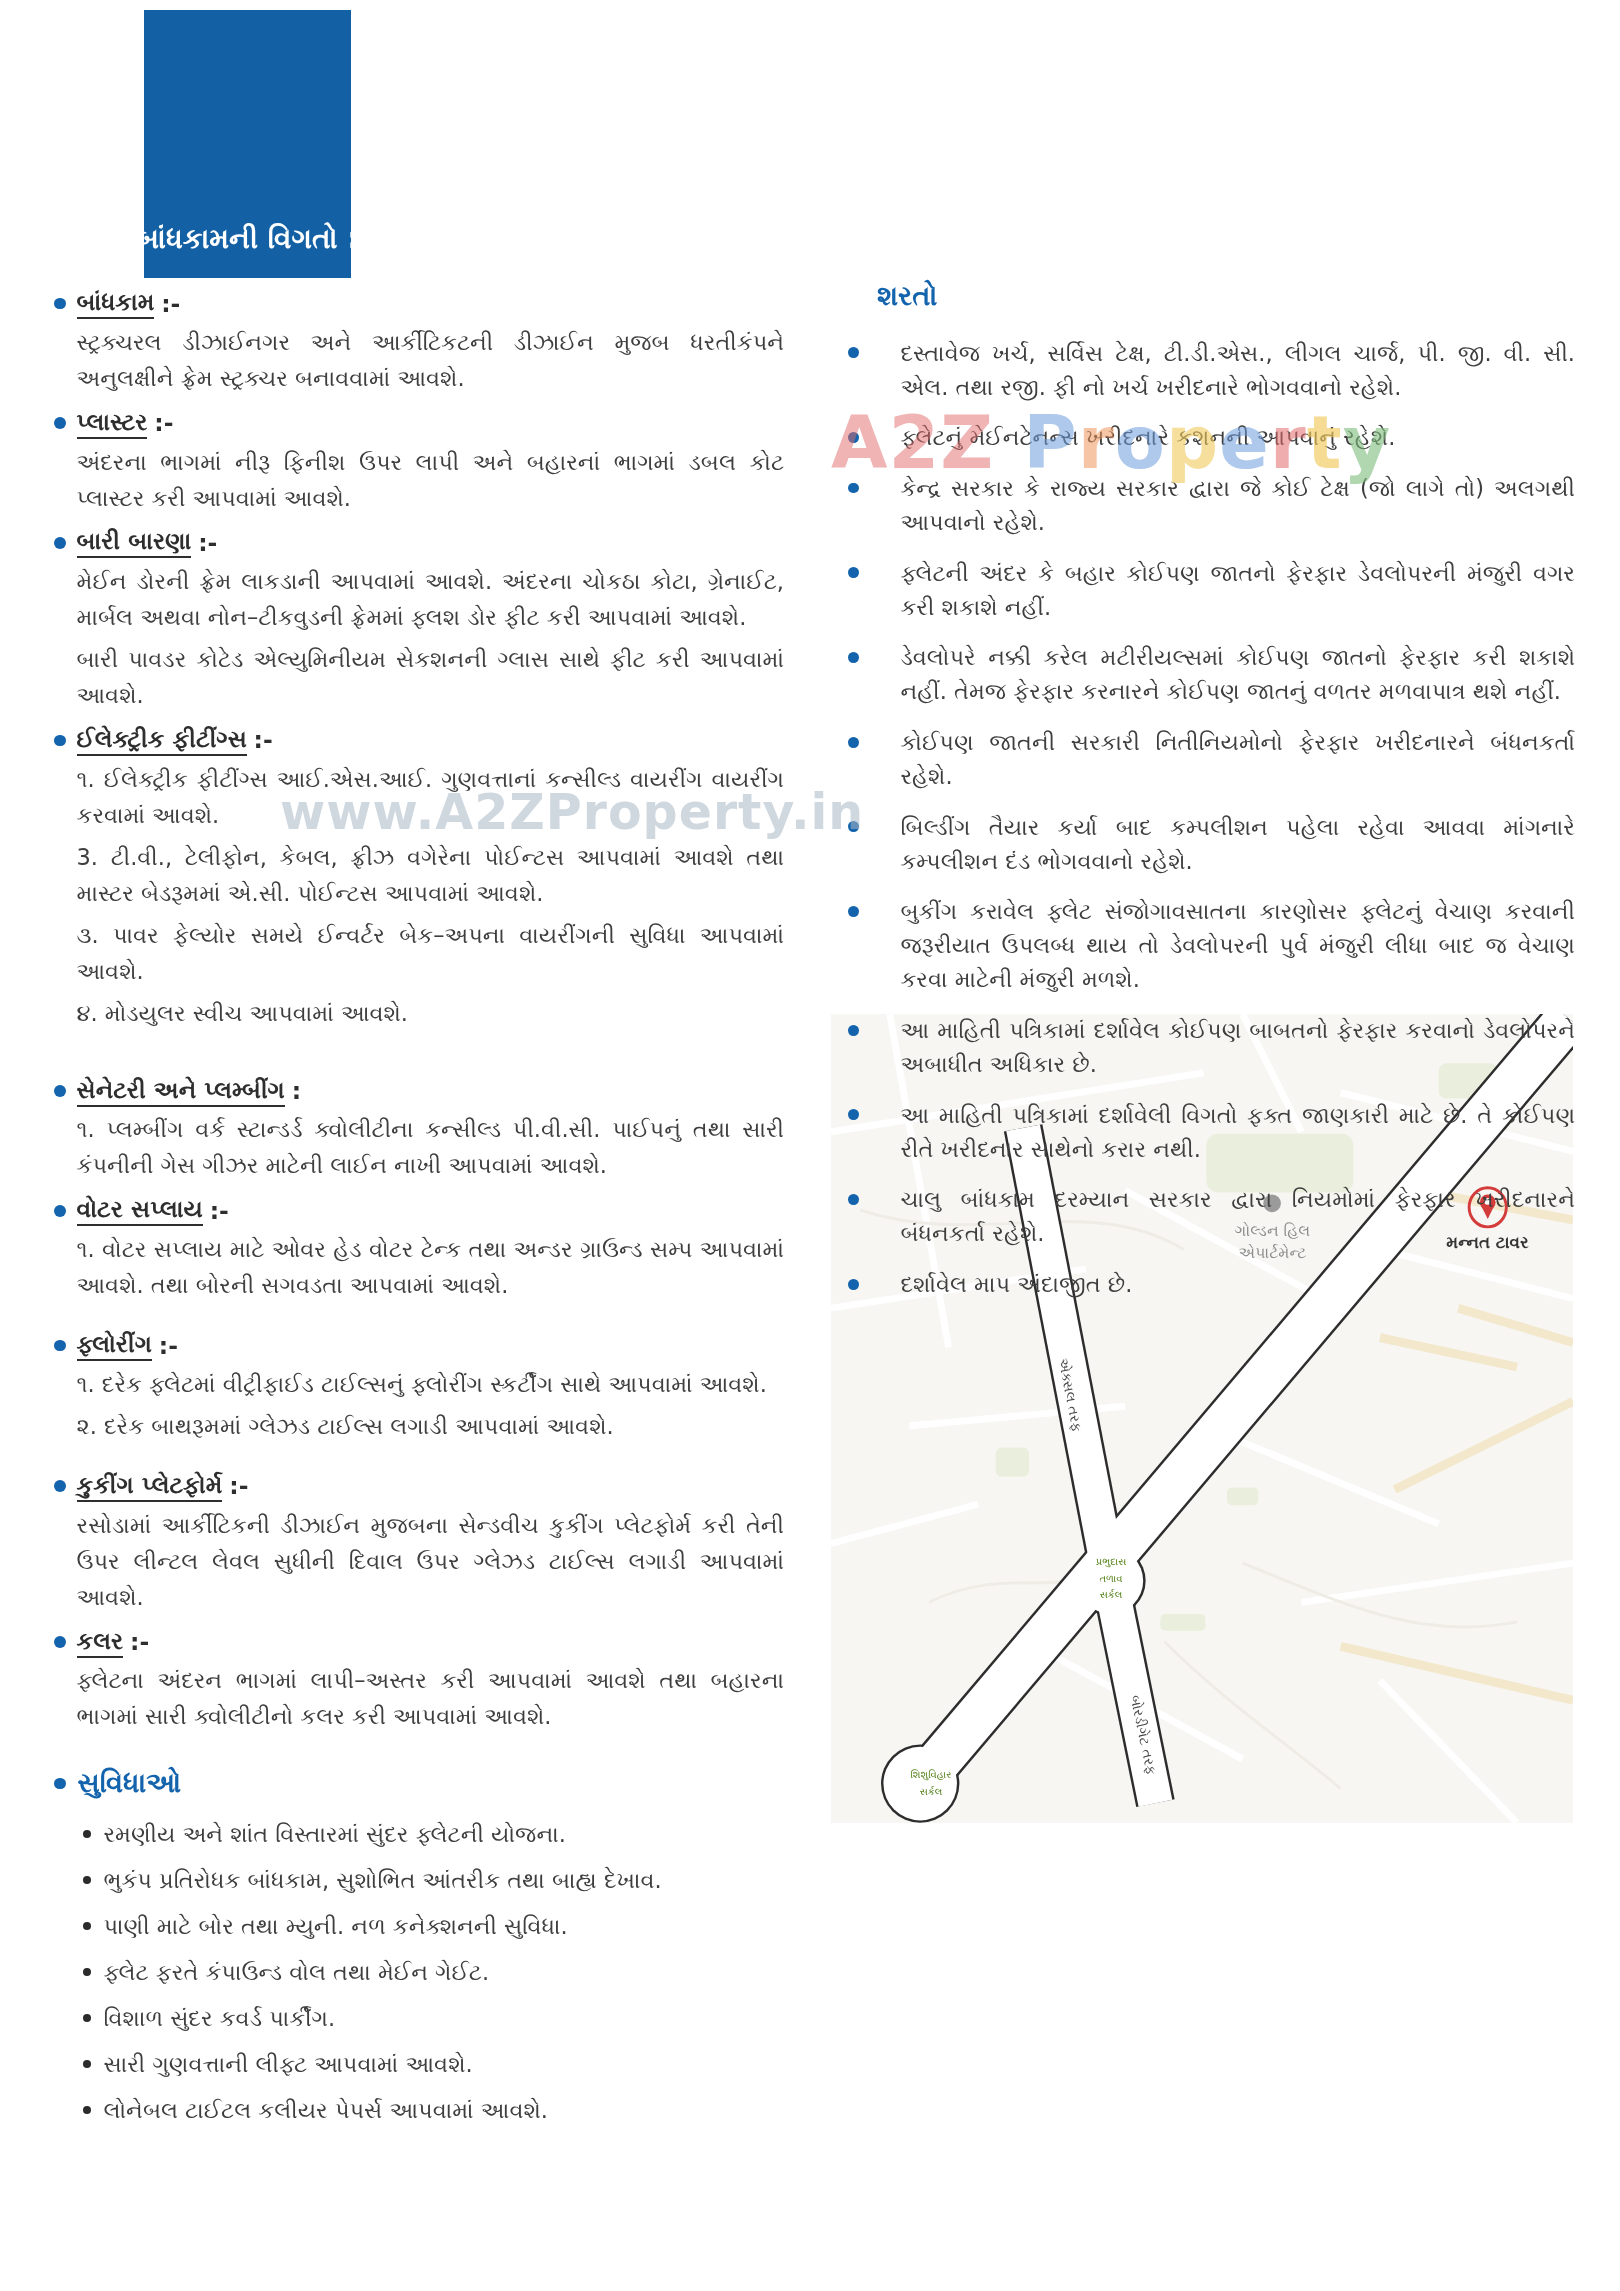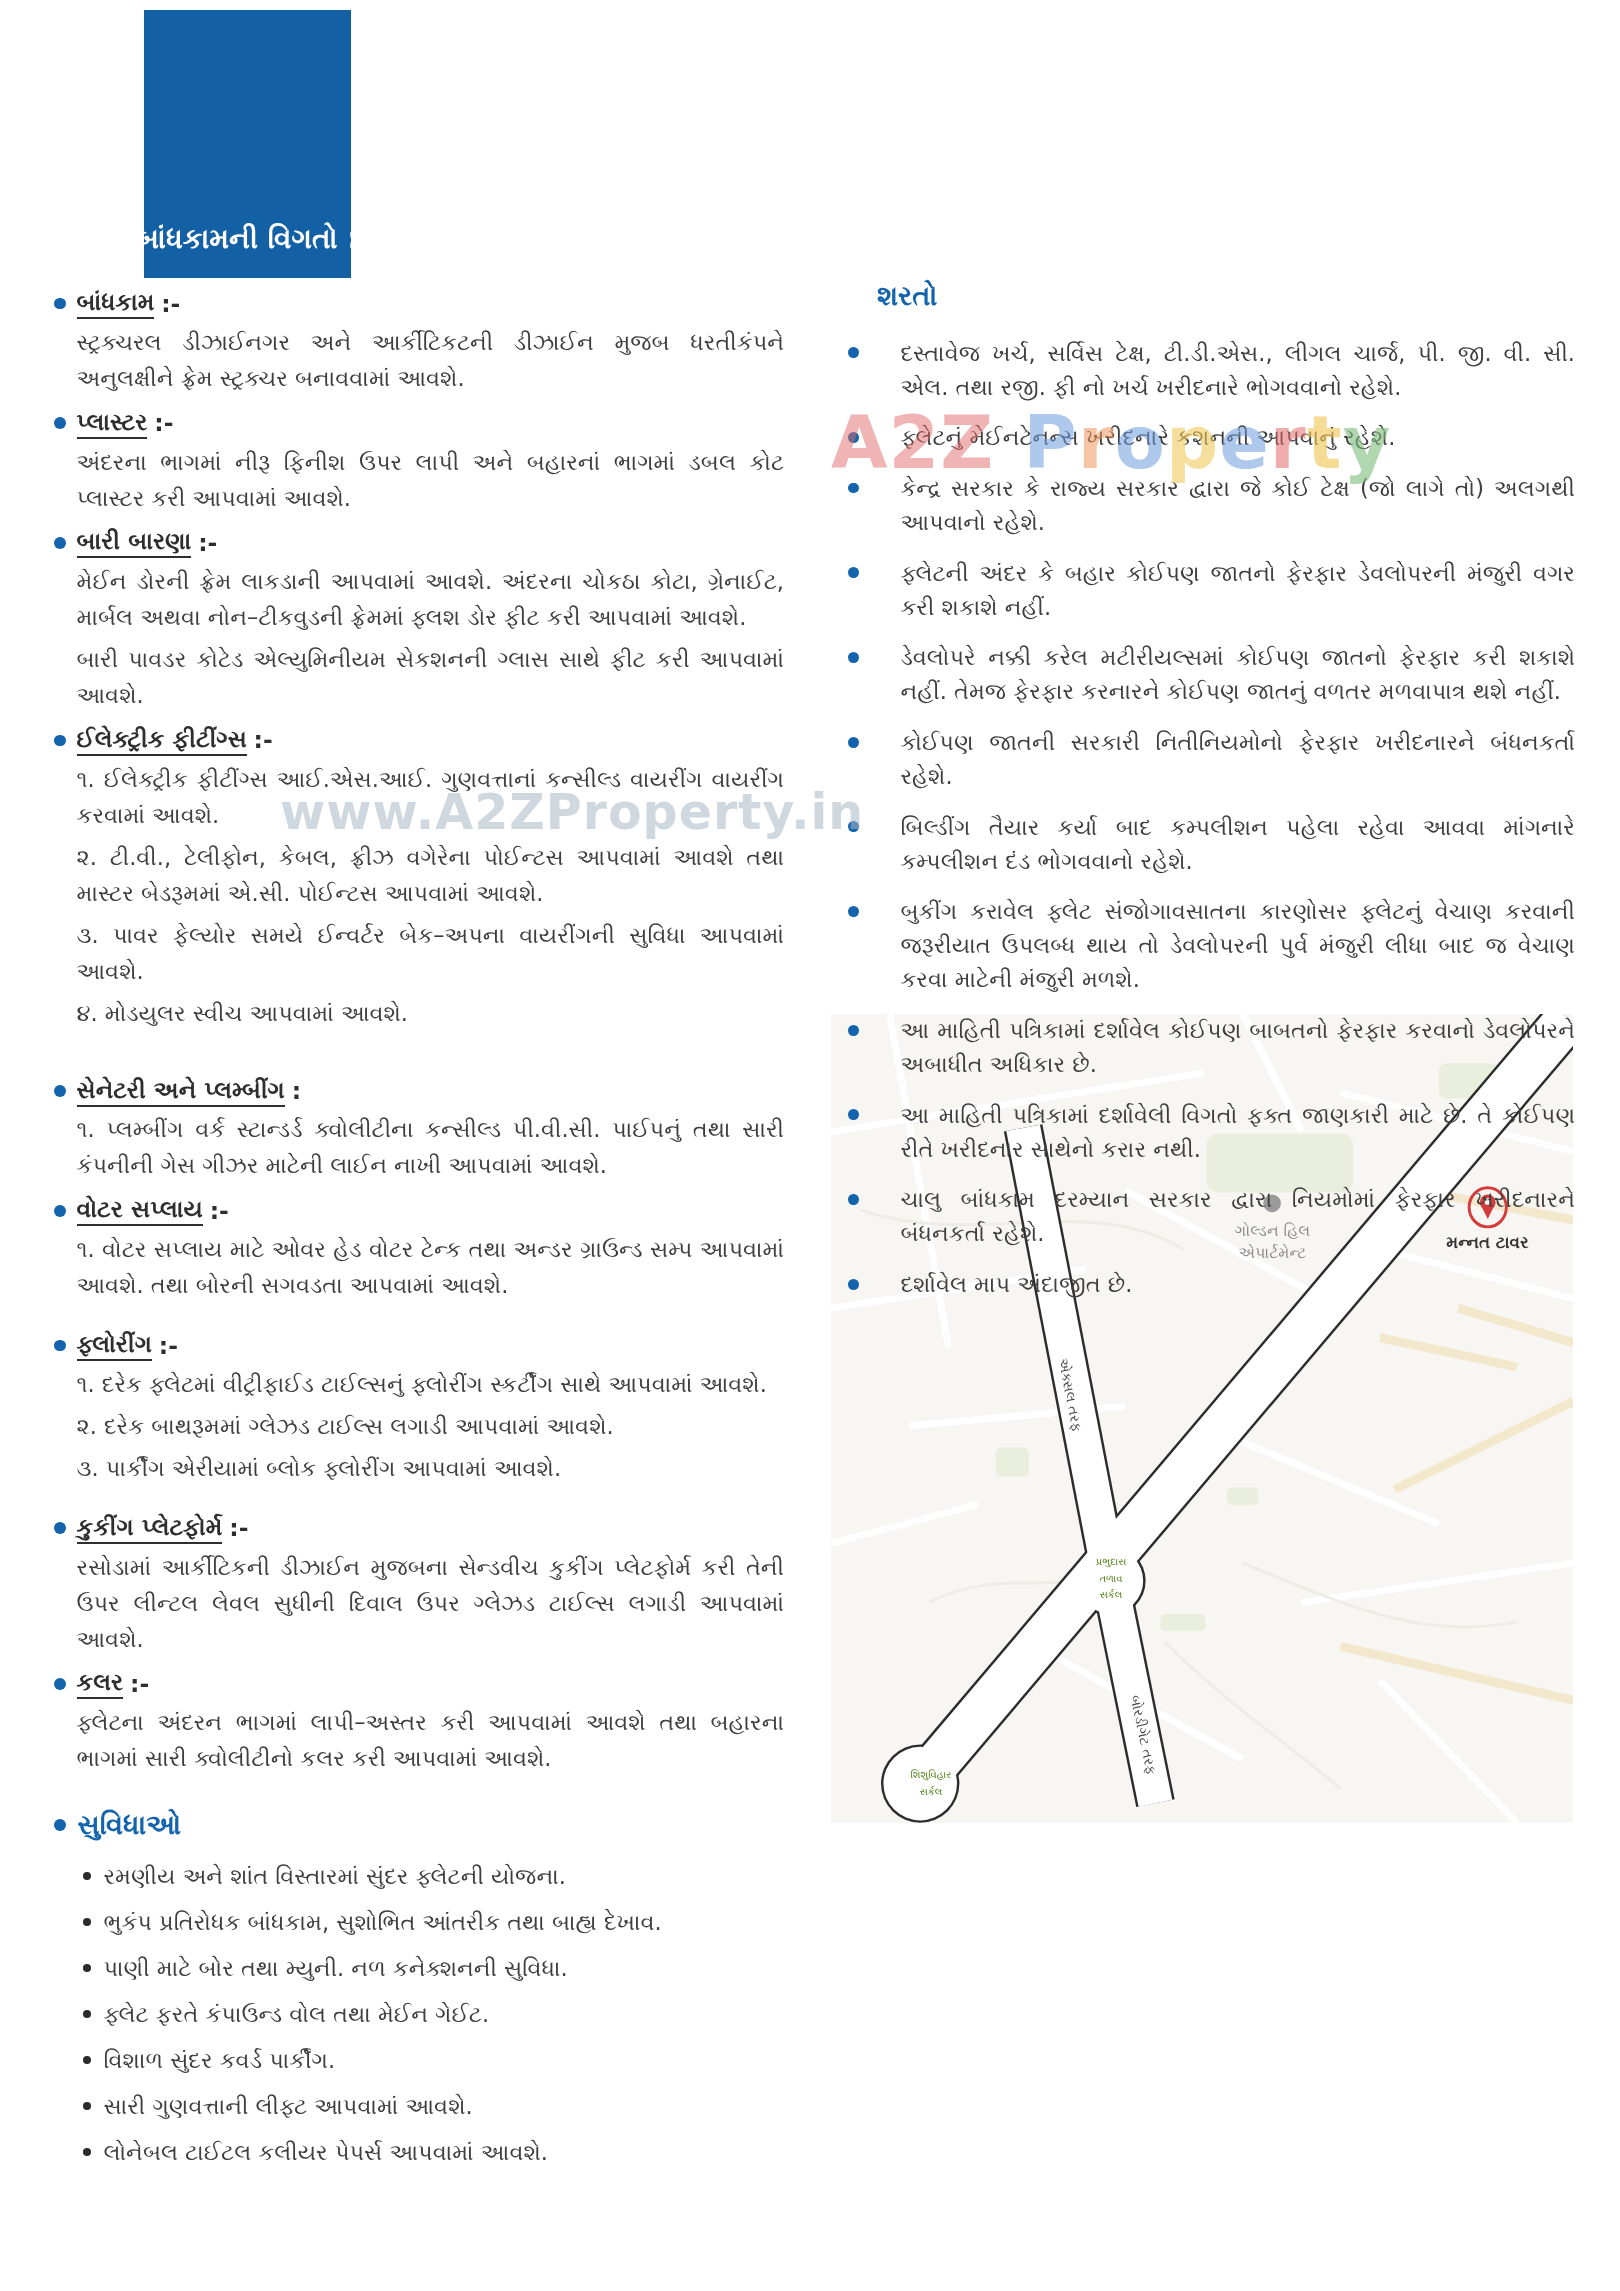--- a/index.html
+++ b/index.html
@@ -106,21 +106,21 @@
     </div>
 
     <div class="sec">
       <div class="sec-head">
         <span class="bdot"></span>
         <span class="sec-title">ઈલેક્ટ્રીક ફીટીંગ્સ</span>
         <span class="sec-colon">:-</span>
       </div>
       <div class="sec-body">
         <p>૧. ઈલેક્ટ્રીક ફીટીંગ્સ આઈ.એસ.આઈ. ગુણવત્તાનાં કન્સીલ્ડ વાયરીંગ વાયરીંગ કરવામાં આવશે.</p>
-        <p>૨. ટી.વી., ટેલીફોન, કેબલ, ફ્રીઝ વગેરેના પોઈન્ટસ  આપવામાં આવશે તથા માસ્ટર બેડરૂમમાં એ.સી. પોઈન્ટસ આપવામાં આવશે.</p>
+        <p>3. ટી.વી., ટેલીફોન, કેબલ, ફ્રીઝ વગેરેના પોઈન્ટસ  આપવામાં આવશે તથા માસ્ટર બેડરૂમમાં એ.સી. પોઈન્ટસ આપવામાં આવશે.</p>
         <p>૩. પાવર ફેલ્યોર સમયે ઈન્વર્ટર બેક–અપના વાયરીંગની સુવિધા આપવામાં આવશે.</p>
         <p>૪. મોડયુલર સ્વીચ આપવામાં આવશે.</p>
       </div>
     </div>
 
     <div class="sec gap-lg">
       <div class="sec-head">
         <span class="bdot"></span>
         <span class="sec-title">સેનેટરી અને પ્લમ્બીંગ</span>
         <span class="sec-colon">:</span>
@@ -143,21 +143,20 @@
 
     <div class="sec gap-md">
       <div class="sec-head">
         <span class="bdot"></span>
         <span class="sec-title">ફ્લોરીંગ</span>
         <span class="sec-colon">:-</span>
       </div>
       <div class="sec-body">
         <p>૧. દરેક ફ્લેટમાં વીટ્રીફાઈડ ટાઈલ્સનું ફ્લોરીંગ સ્કર્ટીંગ સાથે આપવામાં આવશે.</p>
         <p>૨. દરેક બાથરૂમમાં ગ્લેઝડ ટાઈલ્સ લગાડી આપવામાં આવશે.</p>
-        <p>૩. પાર્કીંગ એરીયામાં બ્લોક  ફ્લોરીંગ આપવામાં આવશે.</p>
       </div>
     </div>
 
     <div class="sec gap-md">
       <div class="sec-head">
         <span class="bdot"></span>
         <span class="sec-title">કુકીંગ પ્લેટફોર્મ</span>
         <span class="sec-colon">:-</span>
       </div>
       <div class="sec-body">

